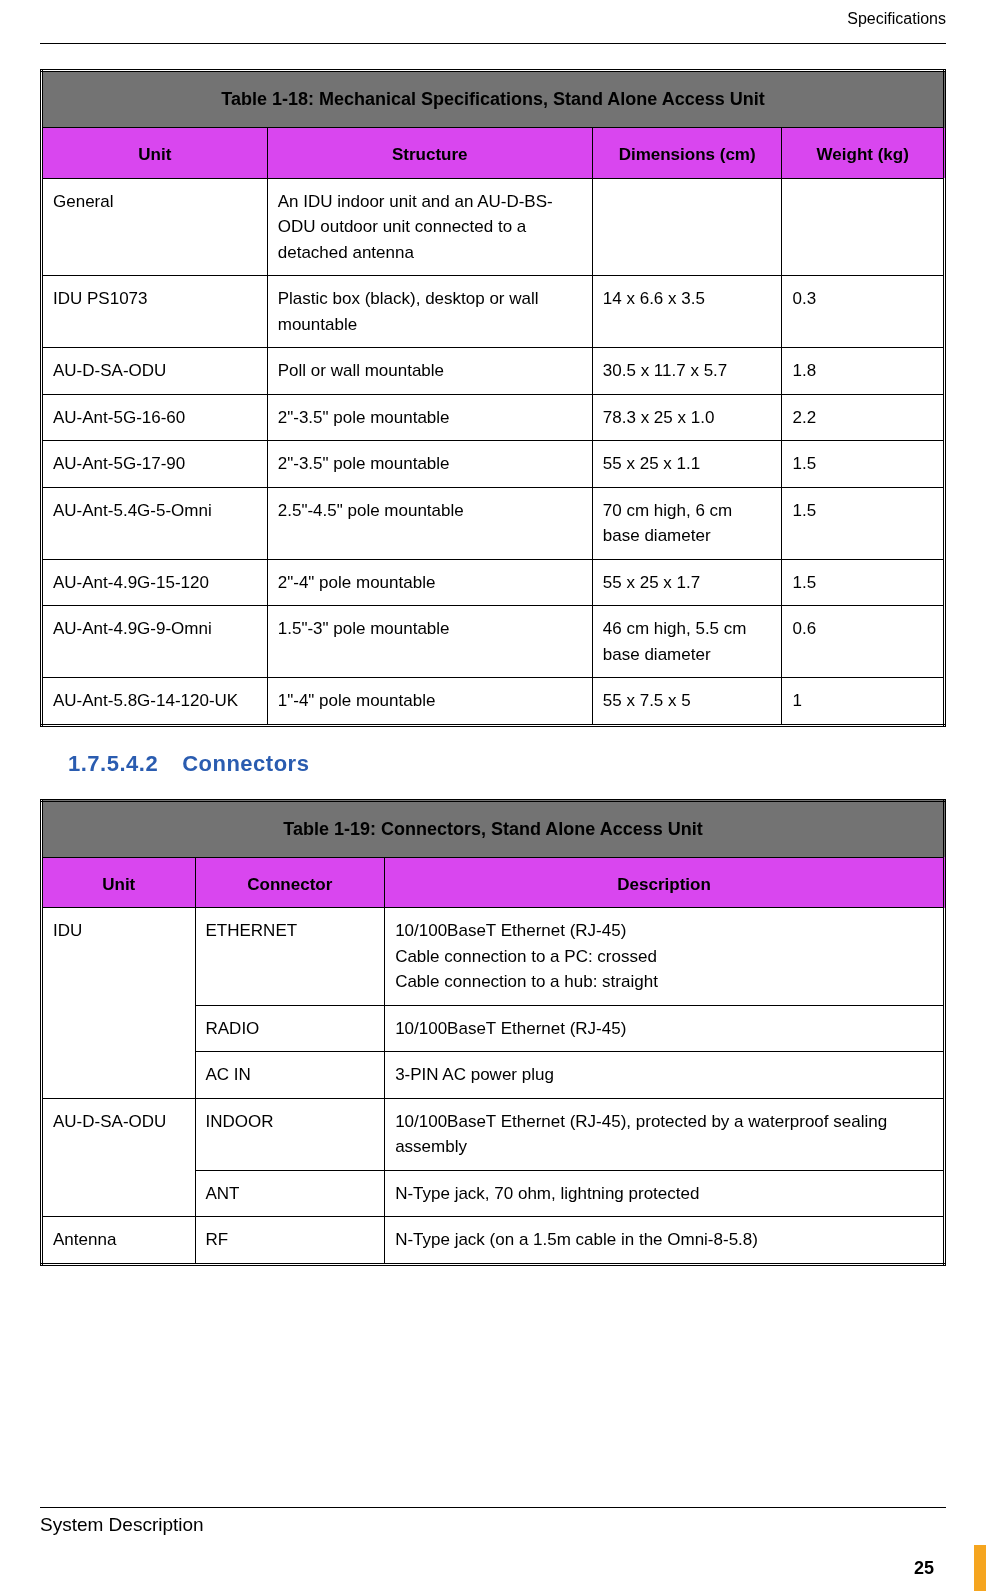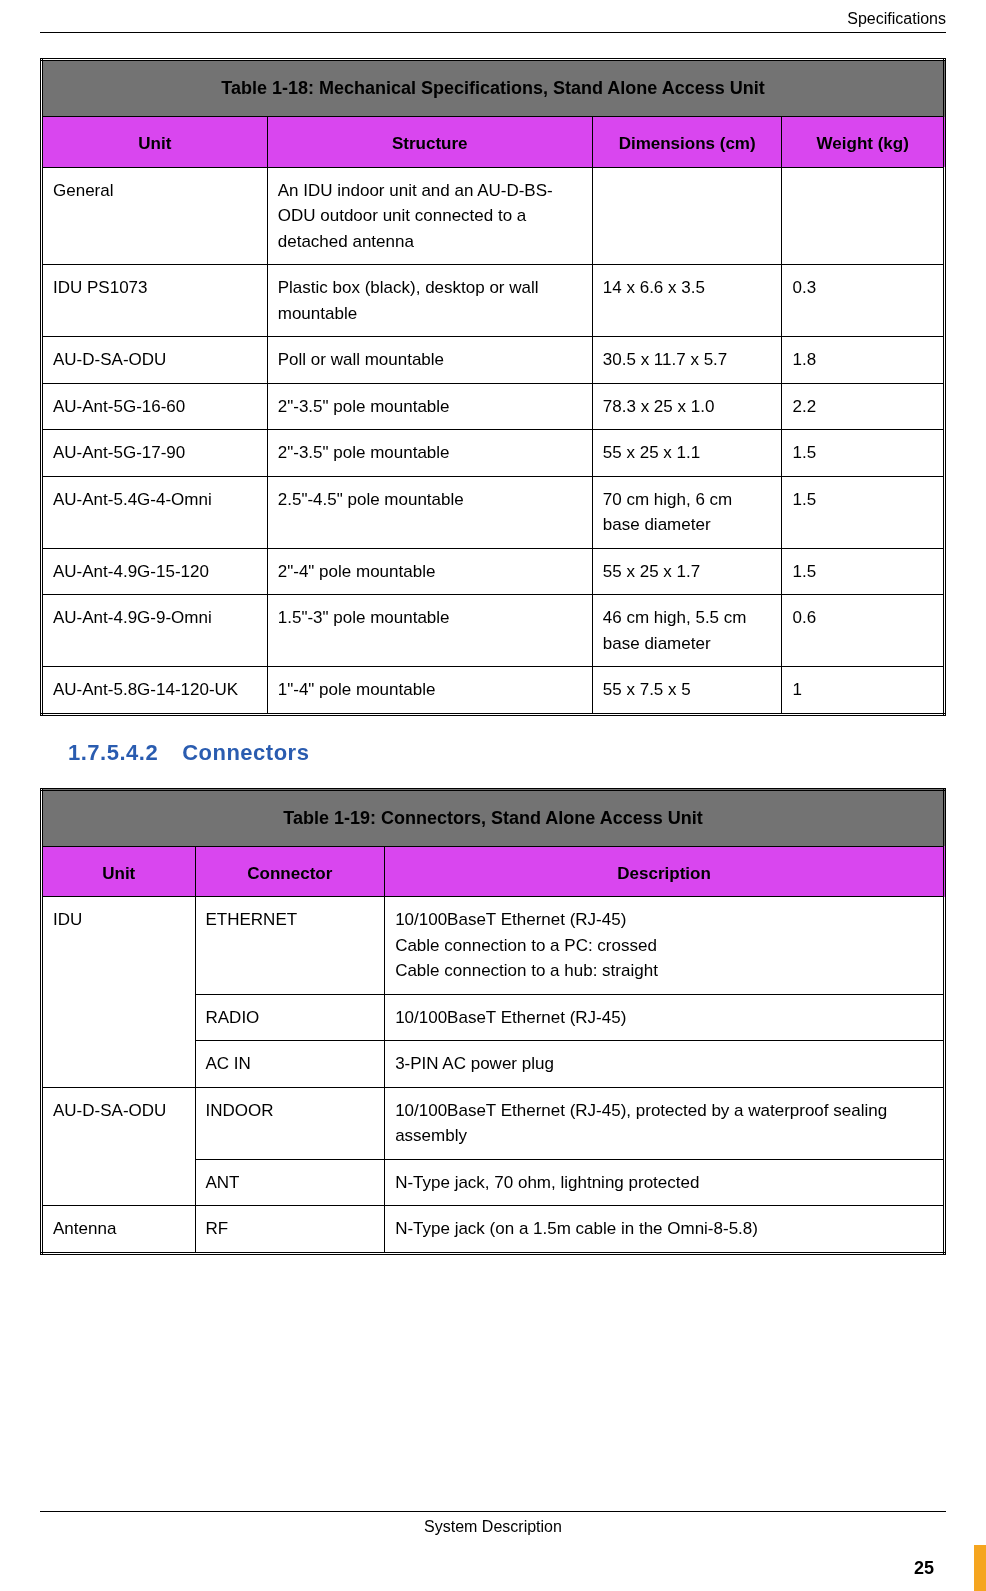--- a/index.html
+++ b/index.html
@@ -12,21 +12,21 @@
     position: relative;
   }
   .page {
     padding: 10px 40px 0 40px;
     min-height: 1591px;
     position: relative;
   }
   .header-right {
     text-align: right;
     font-size: 16px;
-    padding-bottom: 4px;
+    padding-bottom: 15px;
     border-bottom: 1px solid #000;
     margin-bottom: 25px;
   }
   table.spec {
     width: 100%;
     border-collapse: collapse;
     border: 3px double #000;
   }
   table.spec th, table.spec td {
     border: 1px solid #000;
@@ -63,22 +63,21 @@
     left: 40px;
     right: 40px;
     bottom: 12px;
   }
   .footer hr {
     border: none;
     border-top: 1px solid #000;
     margin: 0 0 6px 0;
   }
   .footer-text {
-    font-size: 16px;
-    text-align: center;
+    font-size: 19px;
   }
   .pagenum-wrap {
     text-align: right;
     margin-top: 22px;
   }
   .pagenum {
     display: inline-block;
     font-weight: bold;
     font-size: 18px;
     padding-right: 12px;
@@ -142,21 +141,21 @@
           <td>78.3 x 25 x 1.0</td>
           <td>2.2</td>
         </tr>
         <tr>
           <td>AU-Ant-5G-17-90</td>
           <td>2"-3.5" pole mountable</td>
           <td>55 x 25 x 1.1</td>
           <td>1.5</td>
         </tr>
         <tr>
-          <td>AU-Ant-5.4G-4-Omni</td>
+          <td>AU-Ant-5.4G-5-Omni</td>
           <td>2.5"-4.5" pole mountable</td>
           <td>70 cm high, 6 cm base diameter</td>
           <td>1.5</td>
         </tr>
         <tr>
           <td>AU-Ant-4.9G-15-120</td>
           <td>2"-4" pole mountable</td>
           <td>55 x 25 x 1.7</td>
           <td>1.5</td>
         </tr>

